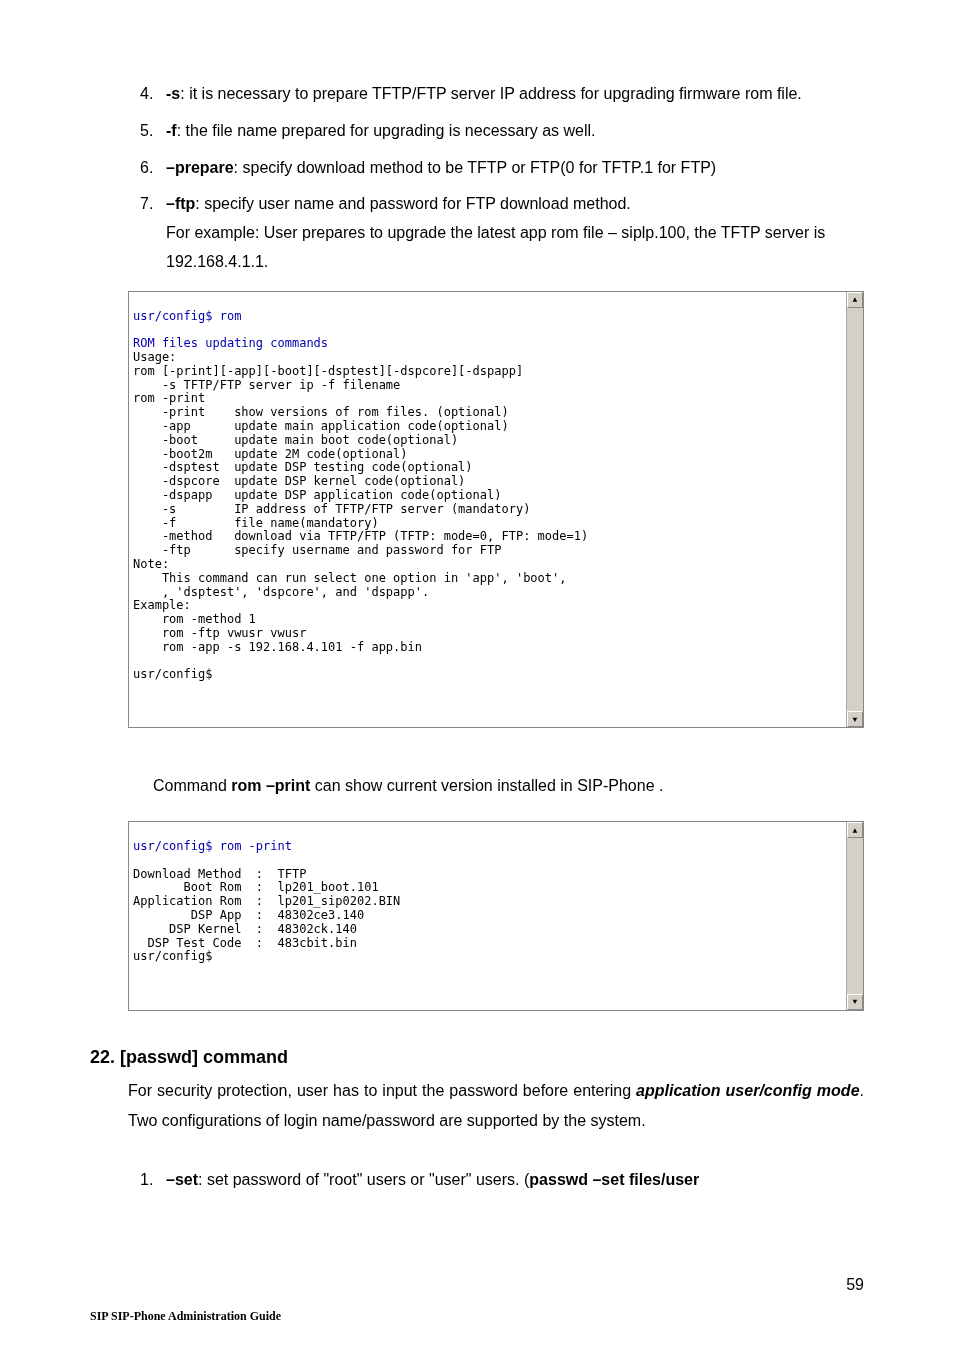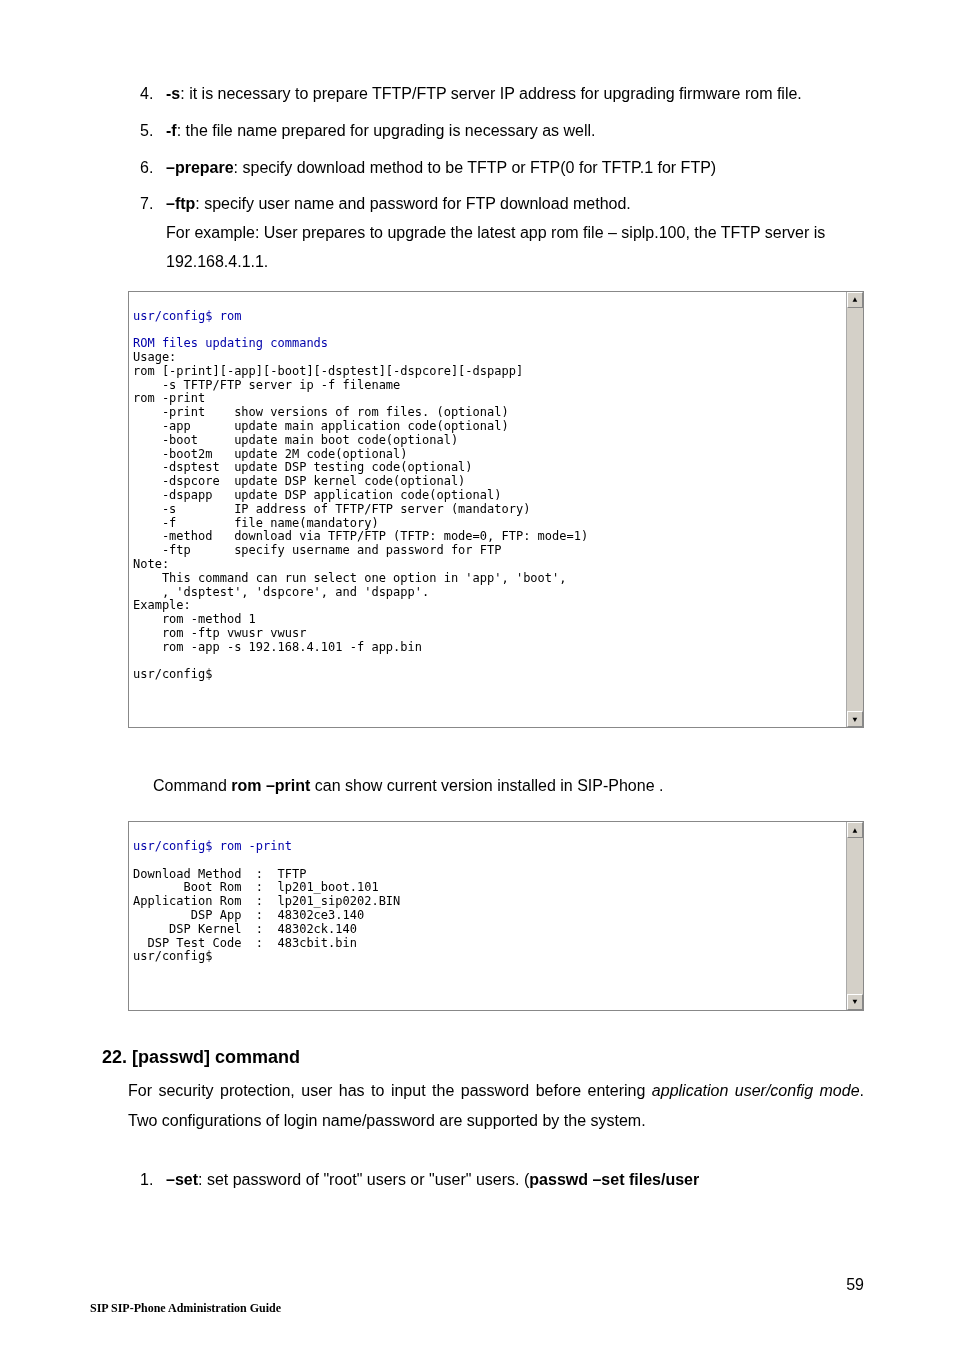--- a/index.html
+++ b/index.html
@@ -87,30 +87,30 @@
     color: #000;
   }
   .sb-track {
     flex: 1;
   }
   .mid-para {
     margin: 44px 0 0 63px;
     line-height: 1.8;
   }
   h3.section-head {
-    margin: 36px 0 0 12px;
+    margin: 36px 0 0 0;
     font-size: 18px;
     font-weight: bold;
   }
   .body-para {
     margin: 8px 0 0 38px;
     line-height: 1.9;
     text-align: justify;
   }
-  .bold-italic { font-weight: normal; font-style: italic; }
+  .bold-italic { font-weight: bold; font-style: italic; }
   .ol-bottom {
     margin: 30px 0 0 50px;
     list-style: none;
     padding: 0;
   }
   .ol-bottom li {
     position: relative;
     padding-left: 26px;
     line-height: 1.8;
   }
@@ -120,21 +120,21 @@
   }
   .page-num {
     position: absolute;
     right: 90px;
     bottom: 56px;
     font-size: 16px;
   }
   .footer {
     position: absolute;
     left: 90px;
-    bottom: 34px;
+    bottom: 26px;
     font-size: 12px;
     font-weight: bold;
     font-family: "Times New Roman", serif;
   }
 </style>
 </head>
 <body>
 
 <div class="page">
 

